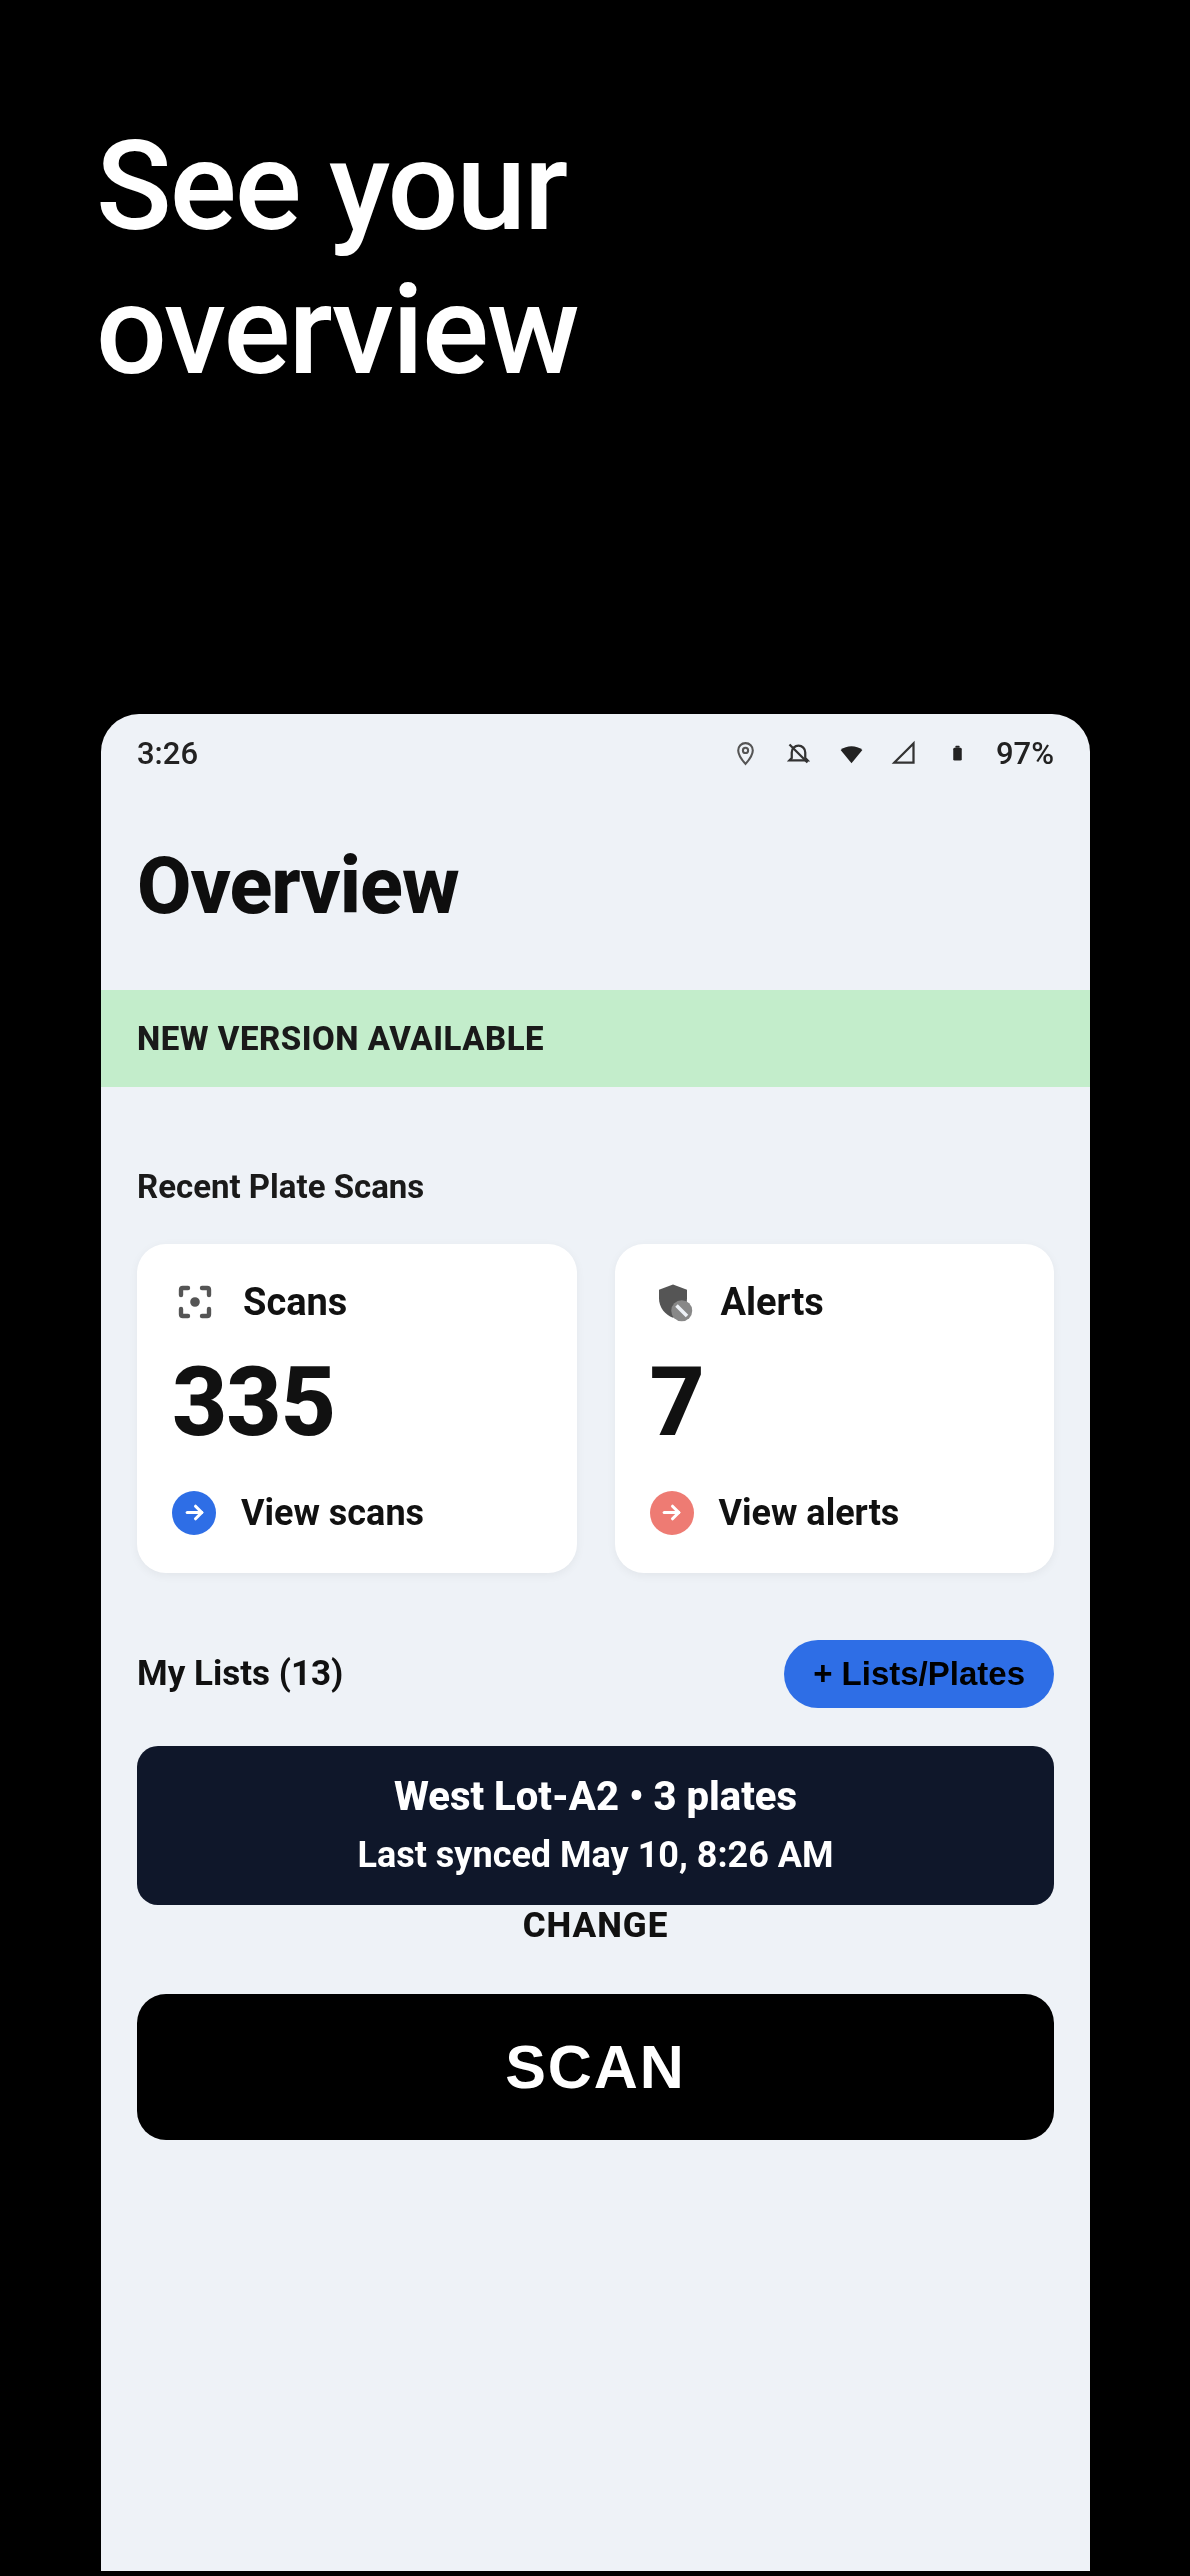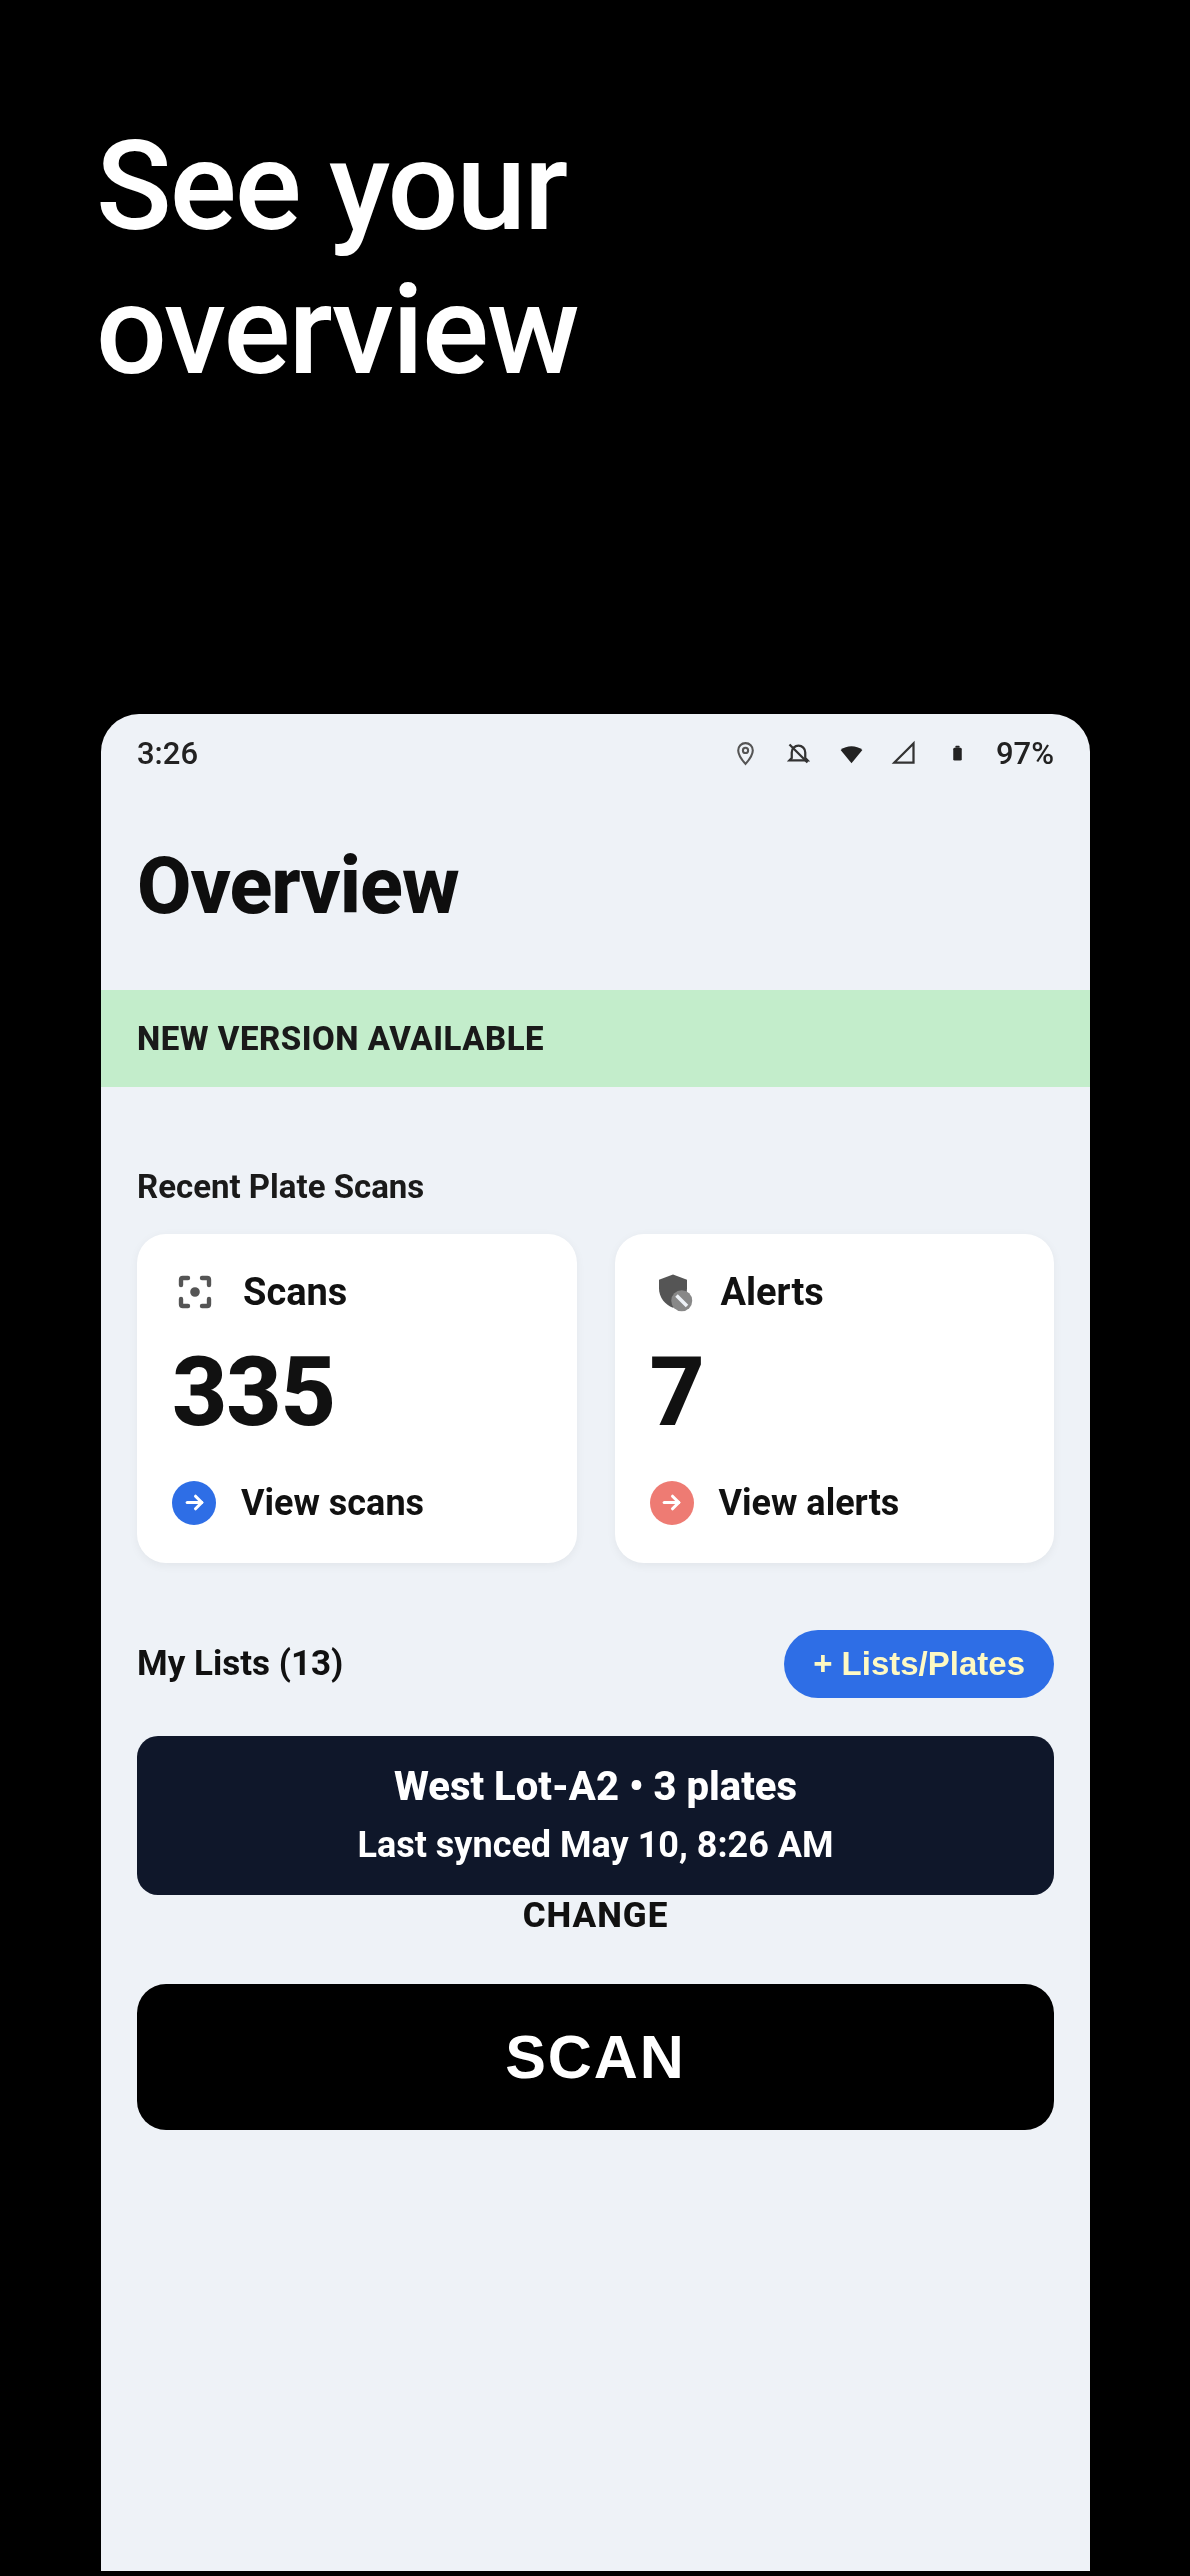--- a/index.html
+++ b/index.html
@@ -80,21 +80,21 @@
   .section-label {
     font-size: 33px;
     font-weight: 700;
     color: #1a1a1a;
     margin-top: 44px;
   }
 
   .cards-row {
     display: flex;
     gap: 38px;
-    margin-top: 28px;
+    margin-top: 38px;
   }
   .card {
     flex: 1;
     background: #fff;
     border-radius: 29px;
     padding: 35px 35px 38px 35px;
     box-shadow: 0 2.9px 9.6px rgba(0,0,0,0.05);
   }
   .card-head {
     display: flex;
@@ -120,21 +120,21 @@
 
   .lists-row {
     display: flex;
     justify-content: space-between;
     align-items: center;
     margin-top: 67px;
   }
   .lists-label { font-size: 35px; font-weight: 700; color: #111; }
   .add-btn {
     background: #2e6ee6;
-    color: #fef9c3;
+    color: #000000;
     border: none;
     font-size: 33px;
     font-weight: 600;
     padding: 15.3px 29px;
     border-radius: 38px;
   }
 
   .lot-card {
     background: #0f172a;
     color: #fff;

